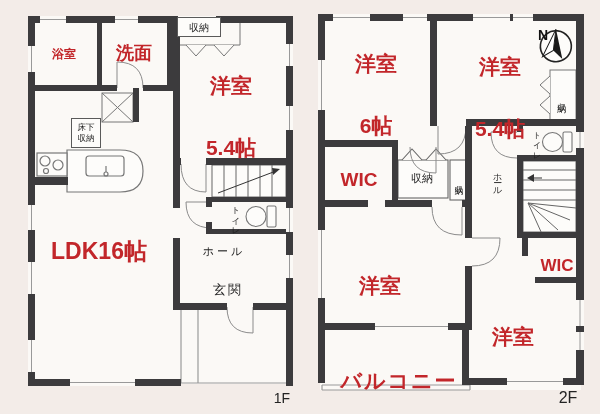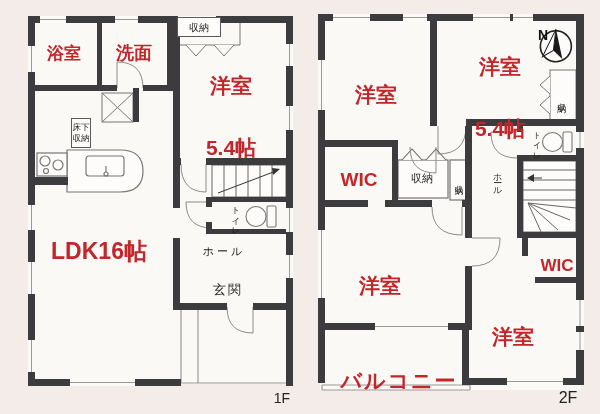--- a/index.html
+++ b/index.html
@@ -215,39 +215,40 @@
   </g>
 
   <g transform="rotate(7 554 45)">
     <circle cx="556" cy="46" r="15.5" fill="#fdfcfa" stroke="#222" stroke-width="1.6"></circle>
     <path d="M554,29 L564,58 L554,50.5 Z" fill="#1a1a1a"></path>
     <path d="M554,29 L544,58 L554,50.5 Z" fill="#fff" stroke="#1a1a1a" stroke-width="1"></path>
   </g>
   <text x="538" y="40" font-size="14" font-weight="bold" fill="#111" font-family="Liberation Sans, DejaVu Sans, sans-serif">N</text>
 </svg>
 
-<div class="lbl red" style="left:64px;top:54px;font-size:17px;">浴室</div>
+<div class="lbl red" style="left:64px;top:54px;font-size:12px;">浴室</div>
 <div class="lbl red" style="left:134px;top:53px;font-size:18px;">洗面</div>
 <div class="box" style="left:177px;top:17px;width:44px;height:20px;font-size:10px;line-height:19px;">収納</div>
 <div class="lbl red two" style="left:231px;top:103px;font-size:21px;line-height:34px;">
   <span>洋室</span>
   <span>5.4帖</span>
 </div>
-<div class="box" style="left:71px;top:118px;width:20px;height:30px;font-size:8.5px;line-height:11px;padding-top:3px;">
+<div class="box" style="left:71px;top:118px;width:30px;height:30px;font-size:8.5px;line-height:11px;padding-top:3px;">
   <span style="display:block;">床下</span>
   <span style="display:block;">収納</span>
 </div>
 <div class="lbl red" style="left:99px;top:251px;font-size:23px;">LDK16帖</div>
 <div class="lbl blk vert" style="left:236px;top:216px;font-size:8.5px;">トイレ</div>
 <div class="lbl blk" style="left:224px;top:252px;font-size:11px;letter-spacing:3px;">ホール</div>
 <div class="lbl blk" style="left:228px;top:290px;font-size:13px;letter-spacing:2px;text-align:center;">玄関</div>
 <div class="lbl" style="left:282px;top:398px;font-size:14px;color:#222;">1F</div>
 
 <div class="lbl red two" style="left:376px;top:81px;font-size:21px;line-height:34px;">
   <span>洋室</span>
+  <span>6帖</span>
 </div>
 <div class="lbl red two" style="left:500px;top:84px;font-size:21px;line-height:34px;">
   <span>洋室</span>
   <span>5.4帖</span>
 </div>
 <div class="lbl blk vert" style="left:561px;top:97px;font-size:9px;">収納</div>
 <div class="lbl red" style="left:359px;top:180px;font-size:19px;">WIC</div>
 <div class="lbl blk" style="left:422px;top:179px;font-size:11px;">収納</div>
 <div class="lbl blk vert" style="left:459px;top:180px;font-size:8.5px;">収納</div>
 <div class="lbl blk vert" style="left:536px;top:141px;font-size:8px;">トイレ</div>

